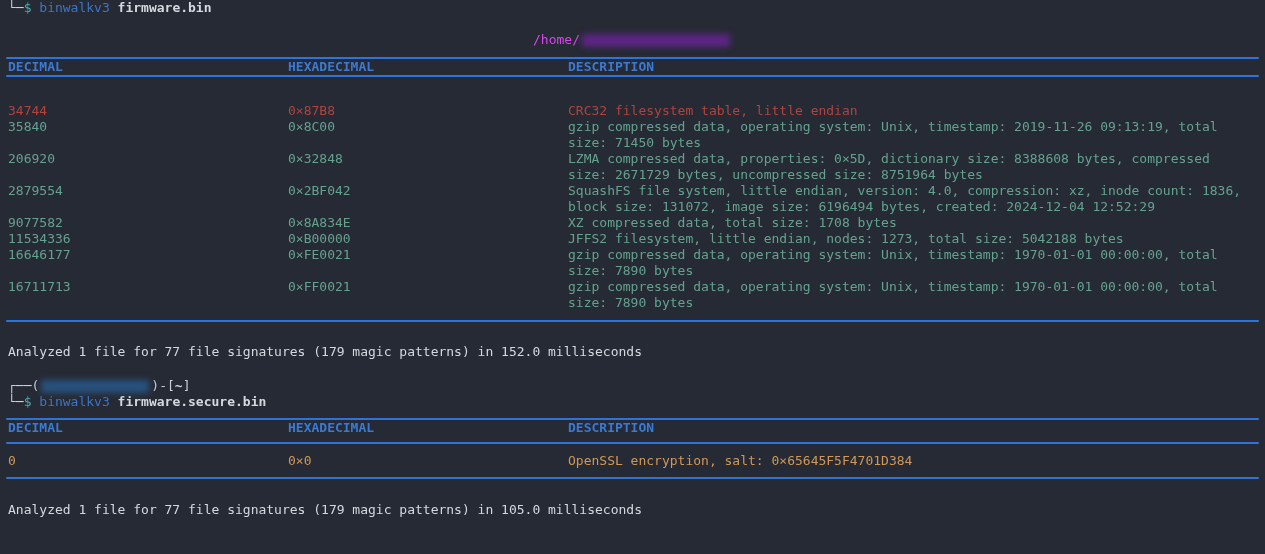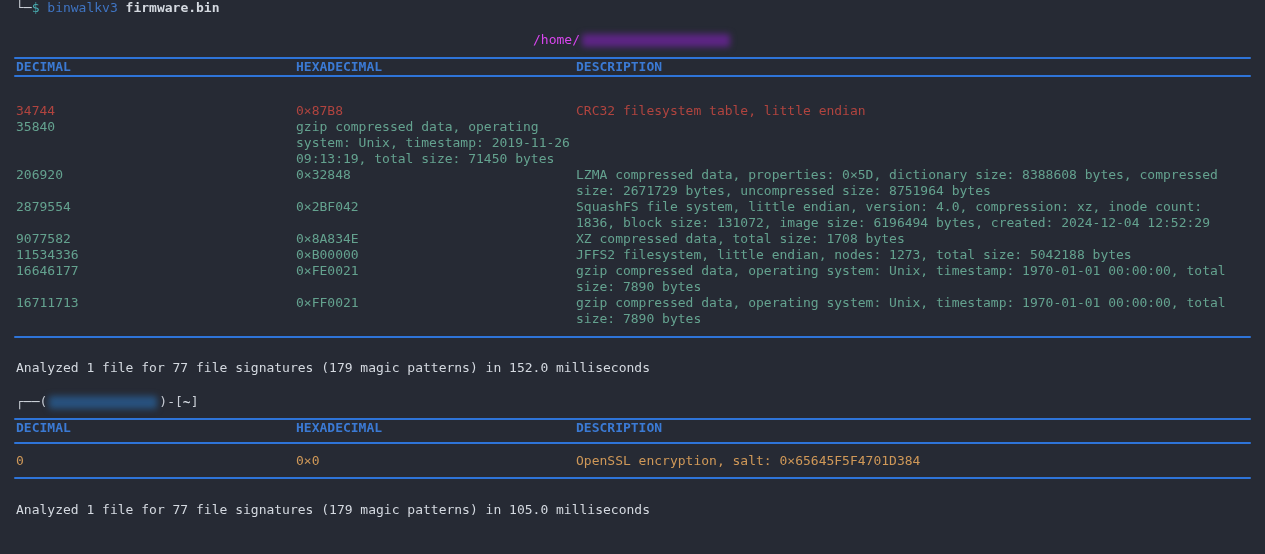--- a/index.html
+++ b/index.html
@@ -2,21 +2,21 @@
 <html><head>
 <meta charset="utf-8">
 <style>
   html,body{margin:0;padding:0;background:#262a34;}
   body{
     width:1265px;height:554px;overflow:hidden;
     font-family:"DejaVu Sans Mono","Liberation Mono",monospace;
     font-size:13px;line-height:16px;color:#d4d9e0;
     -webkit-font-smoothing:antialiased;
   }
-  .term{padding:0 16px;}
+  .term{padding:0 8px;}
   .line{height:16px;white-space:pre;}
   .center{text-align:center;}
   .bold{font-weight:bold;}
   .c-cmd{color:#3f74c2;}
   .c-teal{color:#64a28f;}
   .c-red{color:#b0443f;}
   .c-orange{color:#cf9858;}
   .c-purple{color:#d946ef;font-weight:normal;}
   .c-frame{color:#c9ced6;}
   .c-dollar{color:#49aeb2;}
@@ -64,20 +64,21 @@
   <div class="rule mt5"></div>
 
   <div class="rows mt10">
     <div class="row c-red">
       <div>34744</div>
       <div>0×87B8</div>
       <div class="desc">CRC32 filesystem table, little endian</div>
     </div>
     <div class="row c-teal">
       <div>35840</div>
+      <div>0×8C00</div>
       <div class="desc">gzip compressed data, operating system: Unix, timestamp: 2019-11-26 09:13:19, total size: 71450 bytes</div>
     </div>
     <div class="row c-teal">
       <div>206920</div>
       <div>0×32848</div>
       <div class="desc">LZMA compressed data, properties: 0×5D, dictionary size: 8388608 bytes, compressed size: 2671729 bytes, uncompressed size: 8751964 bytes</div>
     </div>
     <div class="row c-teal">
       <div>2879554</div>
       <div>0×2BF042</div>
@@ -104,20 +105,21 @@
       <div class="desc">gzip compressed data, operating system: Unix, timestamp: 1970-01-01 00:00:00, total size: 7890 bytes</div>
     </div>
   </div>
 
   <div class="rule mt9"></div>
 
   <div class="line mt22 c-white">Analyzed 1 file for 77 file signatures (179 magic patterns) in 152.0 milliseconds</div>
 
   <div class="mt18">
     <div class="line"><span class="c-frame">┌──(</span><span class="redact blue" style="width:108px;"></span><span class="c-frame">)-[</span><span class="c-white bold">~</span><span class="c-frame">]</span></div>
+    <div class="line"><span class="c-frame">└─</span><span class="c-dollar">$</span> <span class="c-cmd">binwalkv3</span> <span class="c-white bold">firmware.secure.bin</span></div>
   </div>
 
 
   <div class="rule mt8"></div>
   <div class="tbl-head mt5">
     <div>DECIMAL</div>
     <div>HEXADECIMAL</div>
     <div>DESCRIPTION</div>
   </div>
   <div class="rule mt6"></div>

